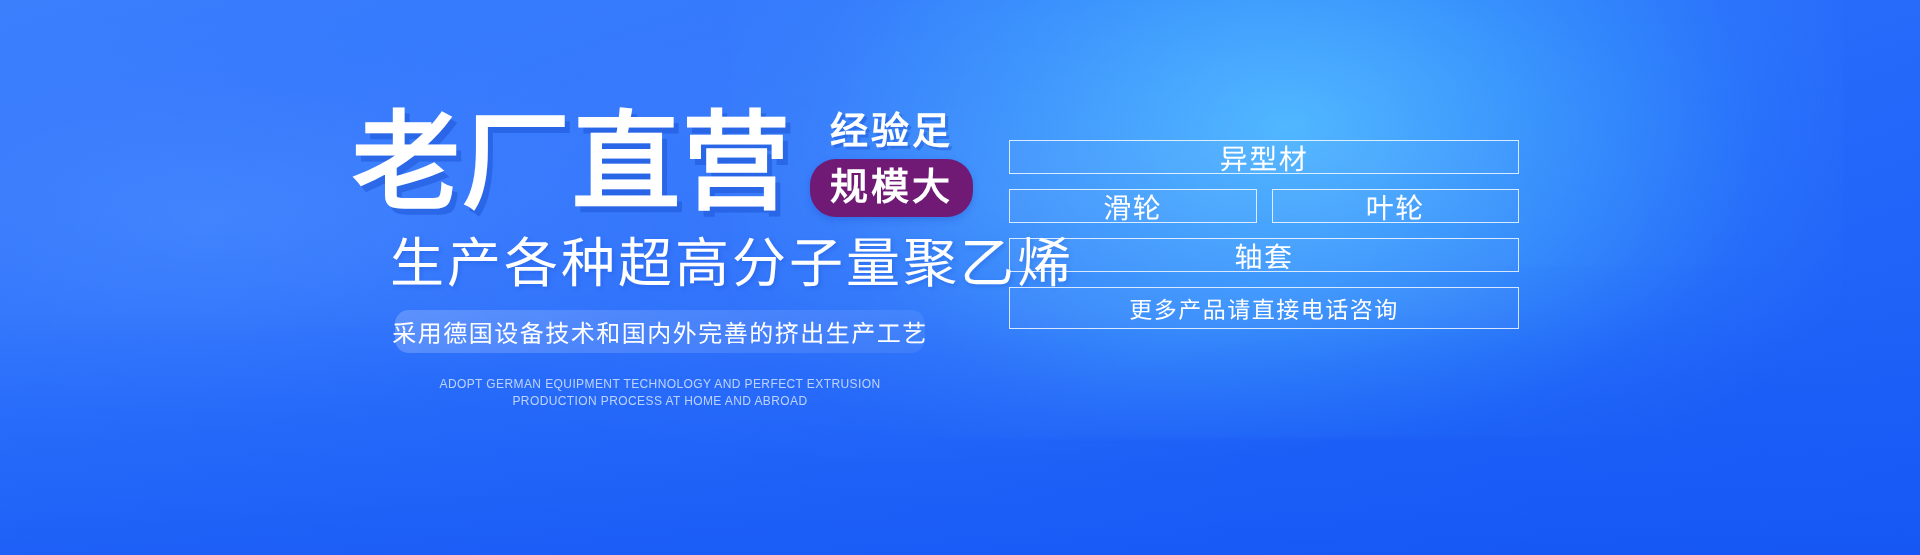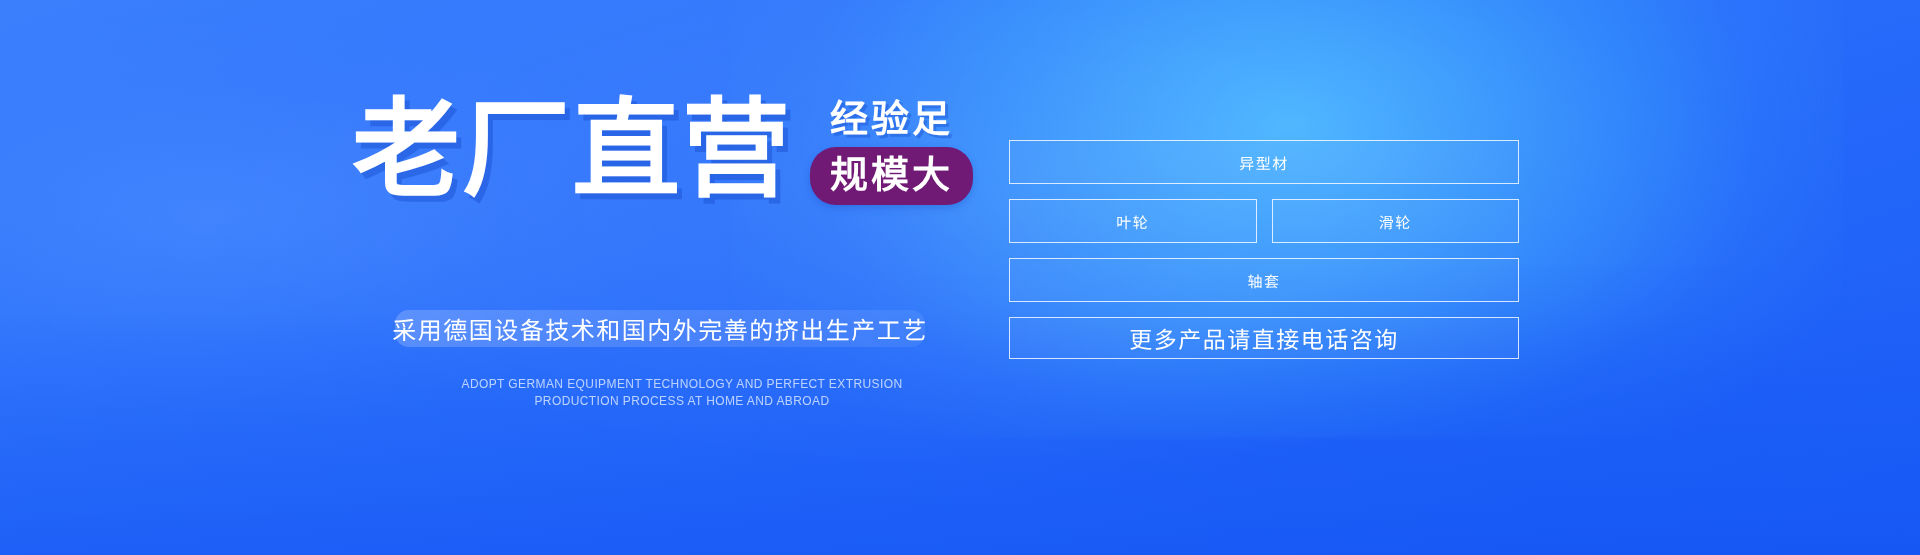--- a/index.html
+++ b/index.html
@@ -76,23 +76,23 @@
     position: absolute;
     left: 0;
     top: 0;
     width: 990px;
     height: 555px;
   }
 
   .headline-row {
     position: absolute;
     left: 352px;
-    top: 96px;
-    display: flex;
-    align-items: flex-start;
+    top: 108px;
+    display: flex;
+    align-items: center;
   }
   .headline {
     font-size: 108px;
     line-height: 1;
     font-weight: bold;
     color: #ffffff;
     letter-spacing: 2px;
     text-shadow: 5px 6px 0 rgba(20,72,200,0.40);
     white-space: nowrap;
   }
@@ -137,37 +137,37 @@
     letter-spacing: 3px;
     white-space: nowrap;
     text-shadow: 2px 2px 4px rgba(20,72,200,0.28);
   }
 
   .ribbon {
     position: absolute;
     left: 395px;
     top: 310px;
     width: 530px;
-    height: 37px;
+    height: 43px;
     background: linear-gradient(90deg, rgba(255,255,255,0.20) 0%, rgba(255,255,255,0.13) 55%, rgba(255,255,255,0.07) 100%);
     display: flex;
     align-items: center;
     justify-content: center;
     border-radius: 14px;
   }
   .ribbon-text {
     font-size: 24px;
     color: #ffffff;
     letter-spacing: 1.5px;
     white-space: nowrap;
   }
 
   .eng-lines {
     position: absolute;
-    left: 417px;
+    left: 395px;
     top: 376px;
     width: 530px;
     text-align: center;
   }
   .eng-line {
     font-size: 12px;
     letter-spacing: 0.4px;
     color: rgba(230,240,255,0.78);
     line-height: 17px;
     white-space: nowrap;
@@ -182,28 +182,28 @@
   }
   .grid-row {
     display: flex;
     gap: 15px;
     margin-bottom: 15px;
   }
   .grid-row:last-child { margin-bottom: 0; }
 
   .gbtn {
     flex: 1 1 0;
-    height: 44px;
+    height: 34px;
     border: 1px solid rgba(255,255,255,0.80);
     background: rgba(255,255,255,0.035);
     display: flex;
     align-items: center;
     justify-content: center;
     color: #ffffff;
-    font-size: 15px;
+    font-size: 28px;
     letter-spacing: 1.5px;
     white-space: nowrap;
     box-sizing: border-box;
     cursor: pointer;
   }
   .gbtn-wide {
     width: 100%;
     height: 42px;
     font-size: 23px;
     text-align: center;
@@ -227,41 +227,42 @@
 
       <div class="headline-row">
         <div class="headline">老厂直营</div>
 
         <div class="badges">
           <div class="badge-plain">经验足</div>
           <div class="badge-orange">规模大</div>
         </div>
       </div>
 
+      <div class="subhead">生产各种超高分子量聚乙烯</div>
 
       <div class="ribbon">
         <span class="ribbon-text">采用德国设备技术和国内外完善的挤出生产工艺</span>
       </div>
 
       <div class="eng-lines">
         <div class="eng-line">ADOPT GERMAN EQUIPMENT TECHNOLOGY AND PERFECT EXTRUSION</div>
         <div class="eng-line">PRODUCTION PROCESS AT HOME AND ABROAD</div>
       </div>
 
     </div>
 
     <div class="grid">
 
       <div class="grid-row">
         <div class="gbtn">异型材</div>
       </div>
 
       <div class="grid-row">
+        <div class="gbtn">滑轮</div>
         <div class="gbtn">叶轮</div>
-        <div class="gbtn">滑轮</div>
       </div>
 
       <div class="grid-row">
         <div class="gbtn">轴套</div>
       </div>
 
       <div class="grid-row">
         <div class="gbtn gbtn-wide">更多产品请直接电话咨询</div>
       </div>
 

